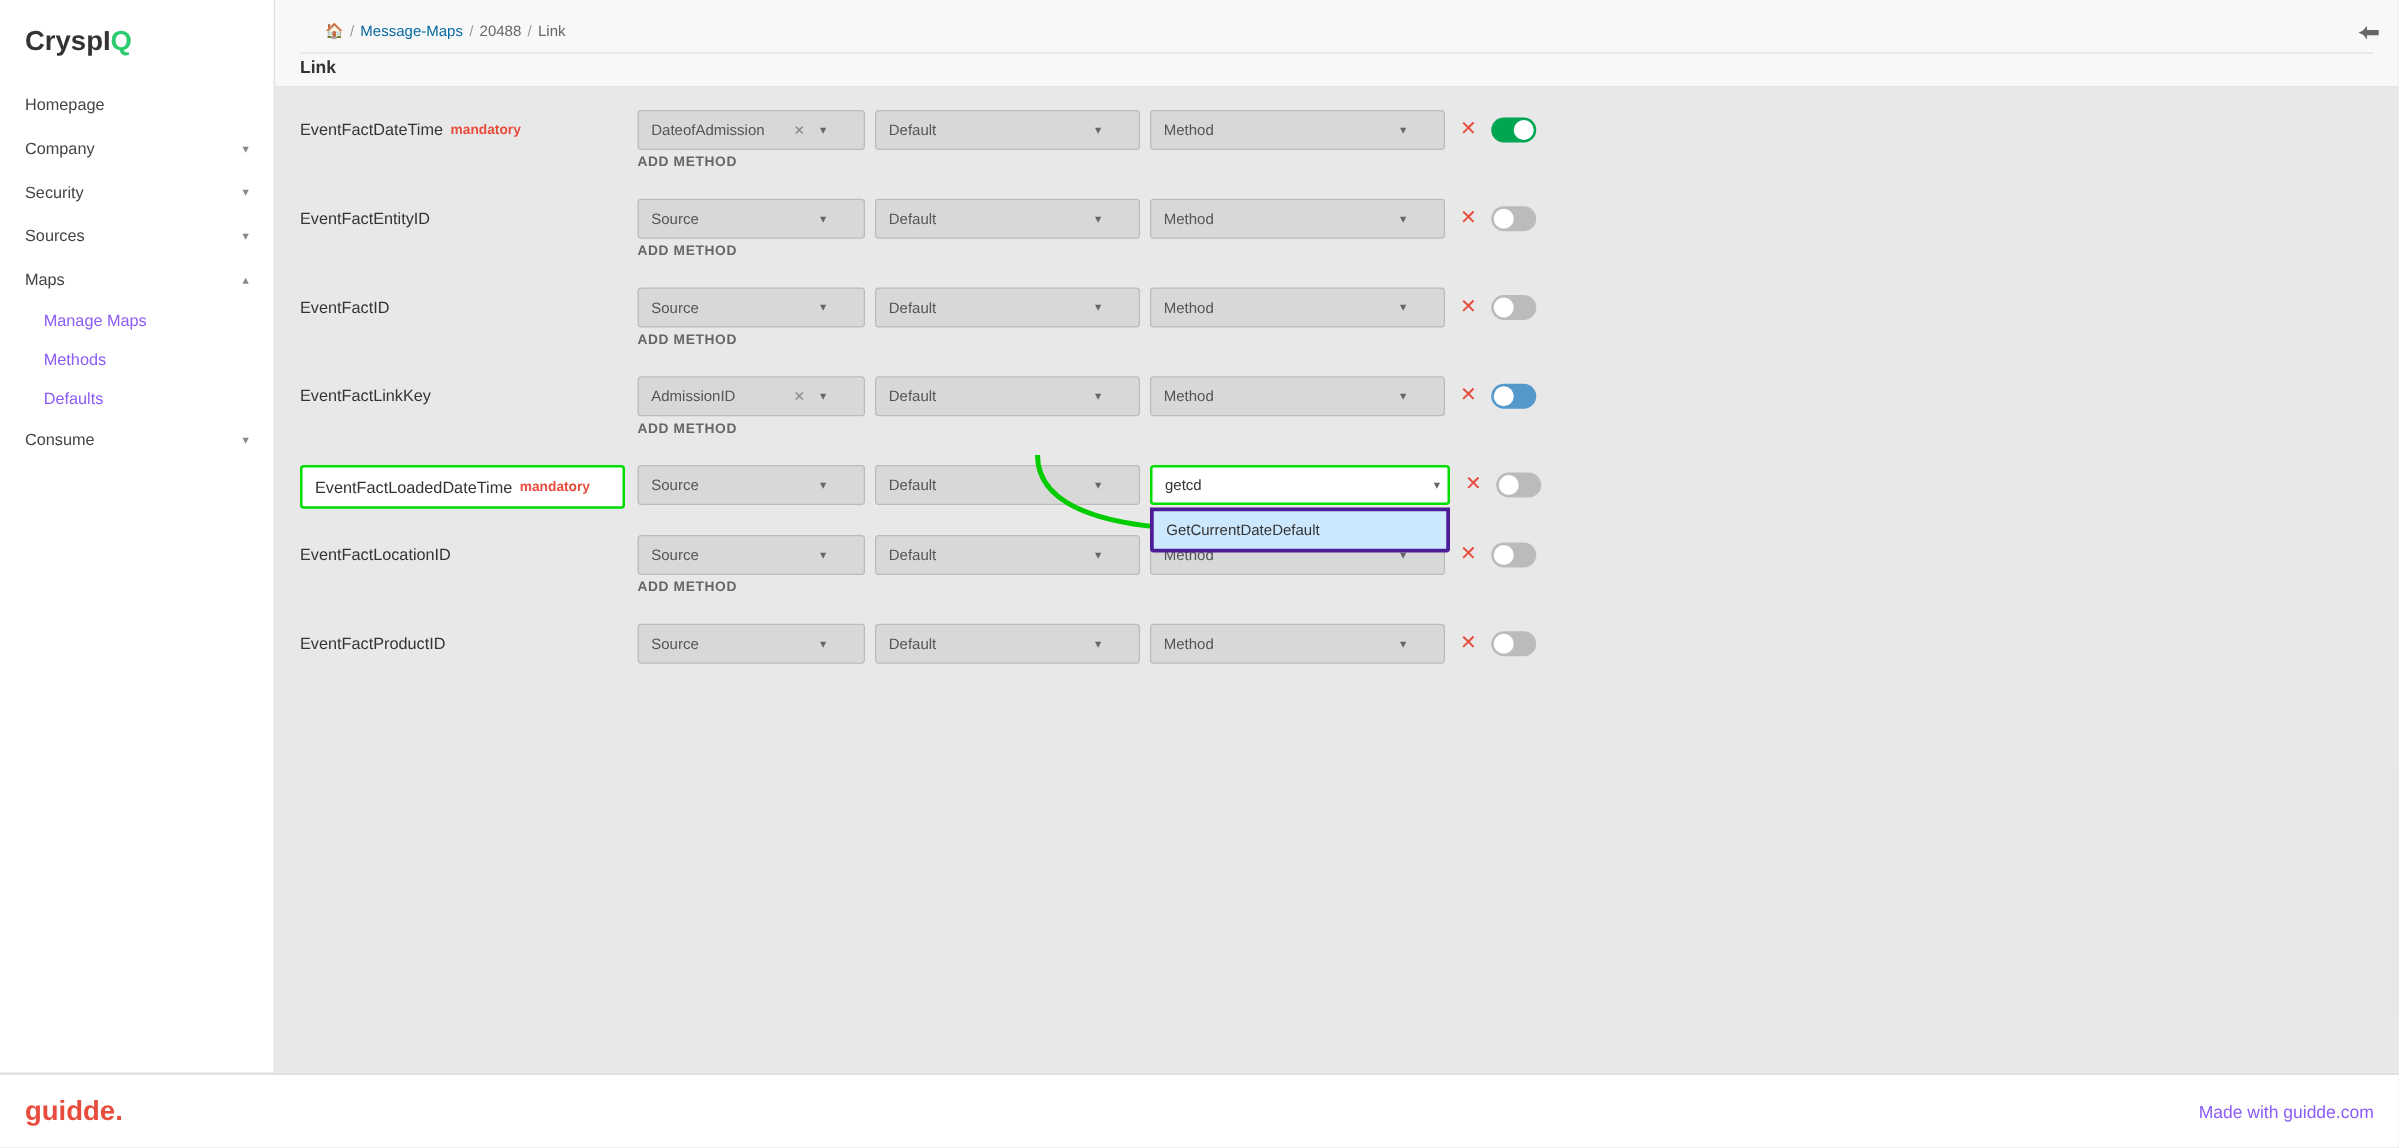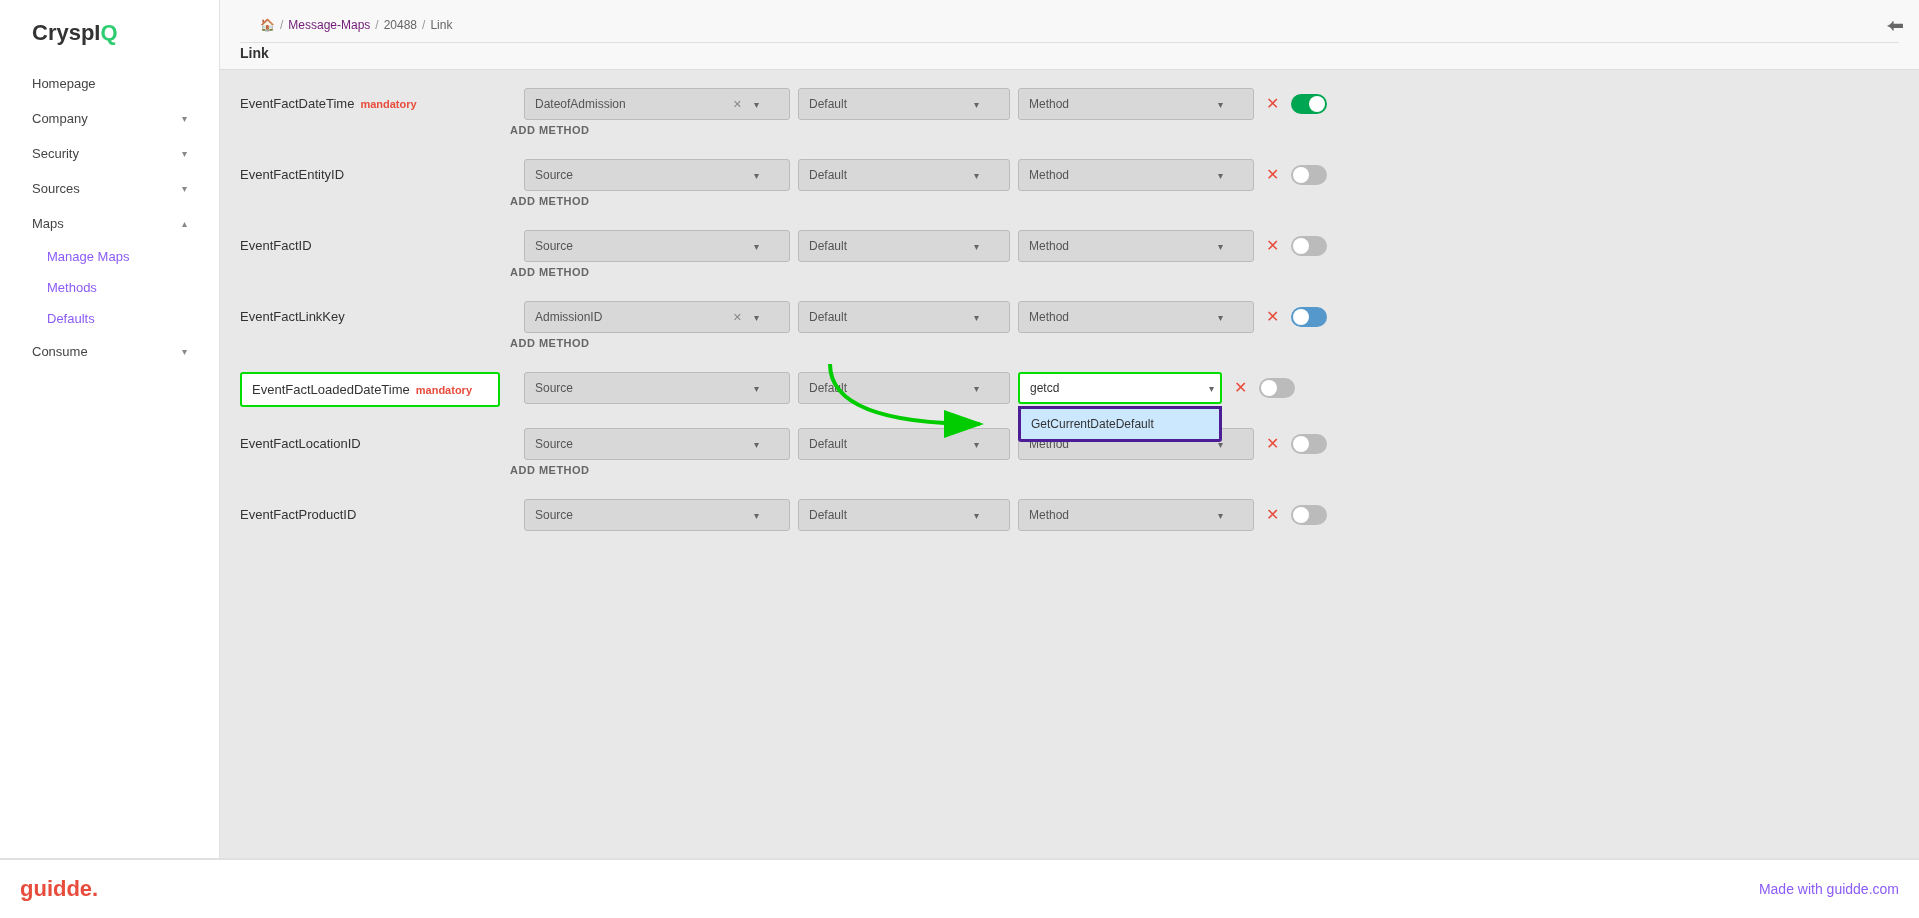--- a/index.html
+++ b/index.html
@@ -1,68 +1,68 @@
 <!DOCTYPE html>
 <html><head>
   <meta charset="utf-8">
   <style>
     * { box-sizing: border-box; margin: 0; padding: 0; }
     body { font-family: Arial, sans-serif; font-size: 13px; background: #f0f0f0; display: flex; flex-direction: column; height: 918px; overflow: hidden; }
     
     .app-container { display: flex; flex: 1; overflow: hidden; }
     
     
-    .sidebar { width: 220px; background: #fff; border-right: 1px solid #e0e0e0; display: flex; flex-direction: column; padding: 10px 12px; min-height: 0; }
+    .sidebar { width: 220px; background: #fff; border-right: 1px solid #e0e0e0; display: flex; flex-direction: column; padding: 10px 0; min-height: 0; }
     .sidebar-logo { padding: 10px 20px 20px; }
     .logo-text { font-size: 22px; font-weight: bold; color: #2d2d2d; }
     .logo-text span.crys { color: #333; }
     
     .sidebar-item { padding: 10px 20px; cursor: pointer; display: flex; justify-content: space-between; align-items: center; color: #444; font-size: 13px; }
     .sidebar-item .chevron { font-size: 10px; color: #888; }
     
     .sidebar-sub-item { padding: 8px 20px 8px 35px; cursor: pointer; color: #8b5cf6; font-size: 13px; }
     
     
     .main { flex: 1; display: flex; flex-direction: column; overflow: hidden; }
     
     .breadcrumb { padding: 10px 20px; font-size: 12px; color: #666; display: flex; align-items: center; gap: 5px; background: #f8f8f8; border-bottom: 1px solid #e0e0e0; }
-    .breadcrumb a { color: #701a75; text-decoration: none; }
+    .breadcrumb a { color: #0369a1; text-decoration: none; }
     .breadcrumb .separator { color: #999; }
     
     .content-area { flex: 1; overflow-y: auto; padding: 10px 20px; background: #e8e8e8; }
     
     
     .mapping-row { display: flex; align-items: flex-start; gap: 10px; margin-bottom: 5px; background: #e8e8e8; padding: 8px 0; }
     .row-label { width: 260px; min-width: 260px; padding-top: 8px; font-size: 13px; color: #333; display: flex; align-items: center; gap: 6px; }
     .label-mandatory { color: #e74c3c; font-size: 11px; font-weight: bold; }
     
     .row-controls { flex: 1; display: flex; flex-direction: column; gap: 2px; }
     .row-top { display: flex; gap: 8px; align-items: center; }
     .select-box { background: #d8d8d8; border: 1px solid #bbb; border-radius: 3px; padding: 6px 30px 6px 10px; font-size: 12px; color: #555; min-width: 180px; appearance: none; cursor: pointer; display: flex; align-items: center; justify-content: space-between; height: 32px; }
-    .select-box.source { width: 266px; margin-left: 14px; }
+    .select-box.source { width: 182px; }
     .select-box.default { width: 212px; }
     .select-box.method { width: 236px; }
     .select-box-inner { display: flex; align-items: center; justify-content: space-between; width: 100%; }
     .select-arrow { color: #666; font-size: 10px; margin-left: 5px; }
     .select-clear { color: #888; font-size: 11px; margin-right: 3px; cursor: pointer; }
     
     .delete-btn { color: #e74c3c; font-size: 16px; cursor: pointer; padding: 4px; line-height: 1; }
     .toggle-switch { width: 36px; height: 20px; background: #ccc; border-radius: 10px; position: relative; cursor: pointer; }
     .toggle-switch.active { background: #00a651; }
     .toggle-switch::after { content: ''; width: 16px; height: 16px; background: white; border-radius: 50%; position: absolute; top: 2px; left: 2px; transition: left 0.2s; }
     .toggle-switch.active::after { left: 18px; }
     .toggle-switch.disabled { background: #bbb; }
     
     .add-method { font-size: 11px; color: #666; font-weight: bold; padding: 2px 0; letter-spacing: 0.5px; cursor: pointer; }
     
     
     .row-highlight { background: white; border: 2px solid #00dd00; border-radius: 3px; padding: 8px 10px; }
     
     
-    .method-input-wrapper { position: relative; width: 204px; }
+    .method-input-wrapper { position: relative; width: 240px; }
     .method-input { width: 100%; background: white; border: 2px solid #00dd00; border-radius: 3px; padding: 6px 30px 6px 10px; font-size: 12px; color: #333; height: 32px; outline: none; }
     .method-dropdown { position: absolute; top: 34px; left: 0; width: 100%; background: #cce8ff; border: 3px solid #4c1d95; border-radius: 0 0 3px 3px; z-index: 100; }
     .method-dropdown-item { padding: 8px 10px; font-size: 12px; color: #333; cursor: pointer; }
     
     
     .footer { background: white; border-top: 2px solid #e0e0e0; padding: 12px 20px; display: flex; justify-content: space-between; align-items: center; height: 60px; }
     .footer-logo { color: #e74c3c; font-size: 22px; font-weight: bold; }
     .footer-text { color: #8b5cf6; font-size: 14px; }
 
     

